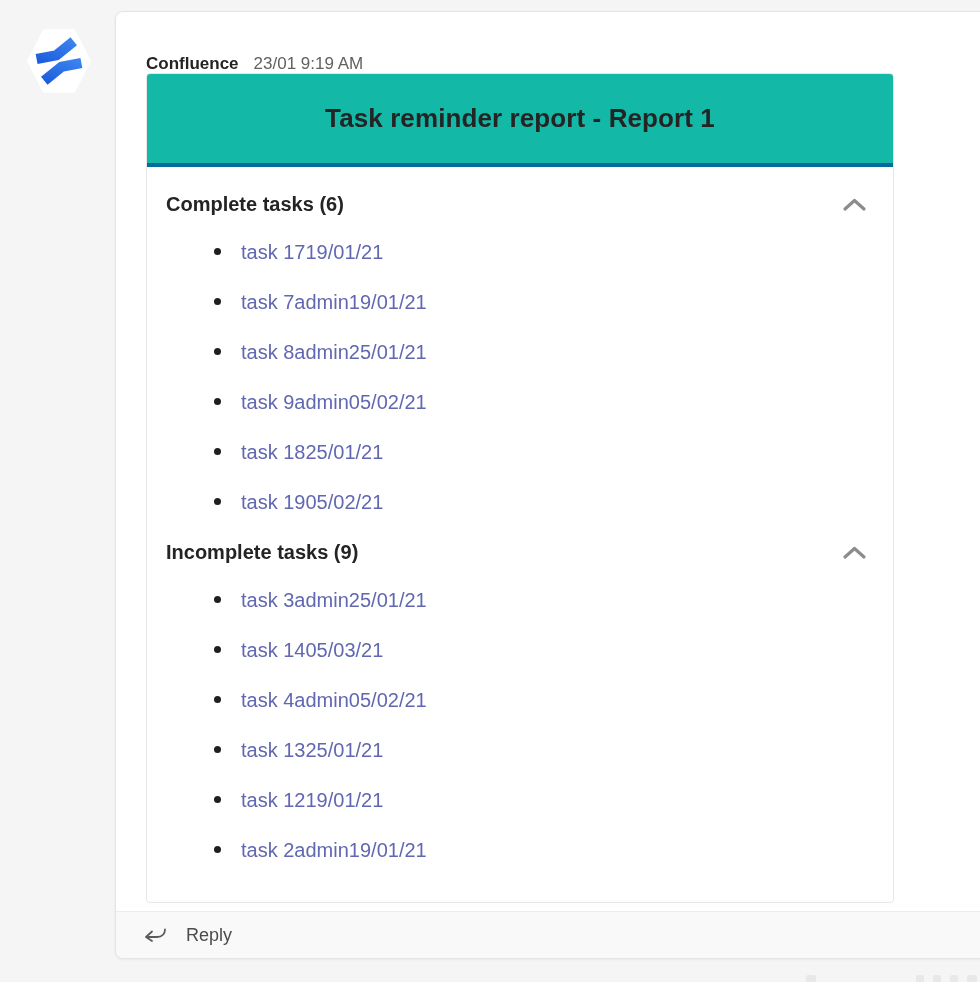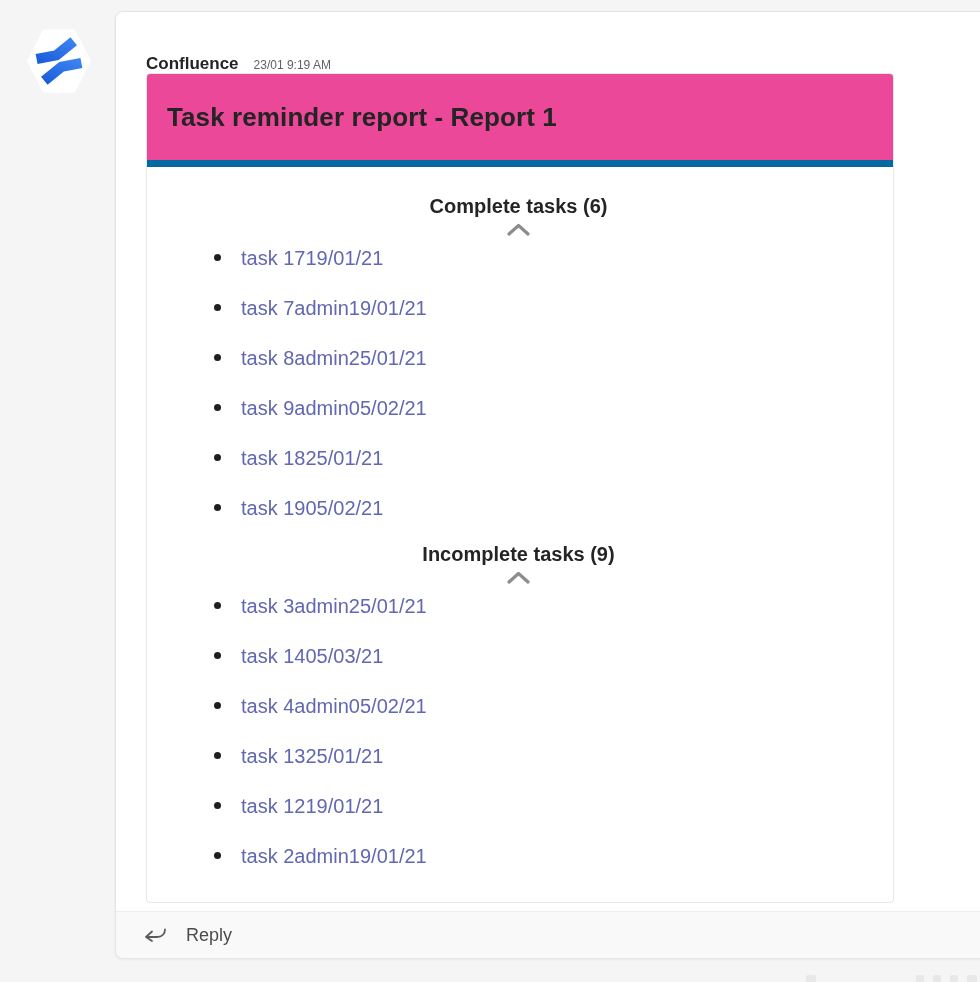--- a/index.html
+++ b/index.html
@@ -29,49 +29,49 @@
     border-radius:8px;
     box-shadow:0 1px 3px rgba(0,0,0,0.05);
   }
 
   .msg-header {
     position:absolute; left:30px; top:42px;
     display:flex; align-items:baseline;
     white-space:nowrap;
   }
   .sender { font-size:17px; font-weight:700; color:#242424; cursor:pointer; }
-  .timestamp { font-size:12px; color:#616161; margin-left:15px; }
+  .timestamp { font-size:17px; color:#616161; margin-left:15px; }
 
   
   .card {
     position:absolute; left:30px; top:61px;
     width:748px; height:830px;
     border:1px solid #e7e7e7;
     border-radius:4px;
     background:#ffffff;
     overflow:hidden;
   }
   .card-title-band {
     height:93px;
-    background:#ec4899;
-    border-bottom:7px solid #0369a1;
+    background:#14b8a6;
+    border-bottom:4px solid #0369a1;
     display:flex; align-items:center;
     padding:0 20px;
+    justify-content:center;
   }
   .card-title {
     font-size:26px; font-weight:600; color:#242424;
     letter-spacing:0.1px;
   }
   .card-body { padding:20px 20px 0 19px; }
 
   .section-header {
     display:flex; align-items:center; justify-content:space-between;
-    height:30px; margin-top:8px;
+    height:30px; margin-top:2px;
     padding-right:2px;
-    flex-direction:column;
   }
   .section-heading { font-size:20px; font-weight:700; color:#242424; }
   .collapse-btn {
     background:none; border:none; padding:4px; cursor:pointer;
     display:flex; align-items:center; justify-content:center;
   }
   .collapse-btn svg { display:block; }
 
   .task-list { list-style:none; margin:8px 0 10px 0; }
   .task-list li {

